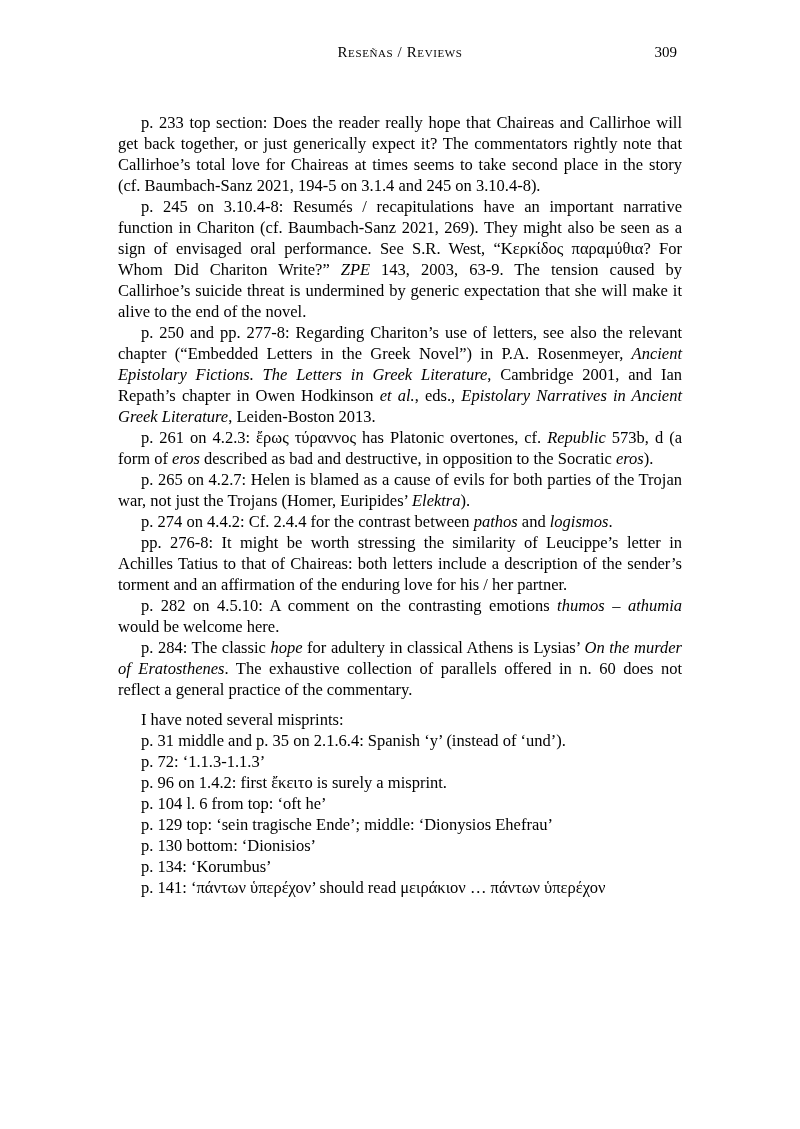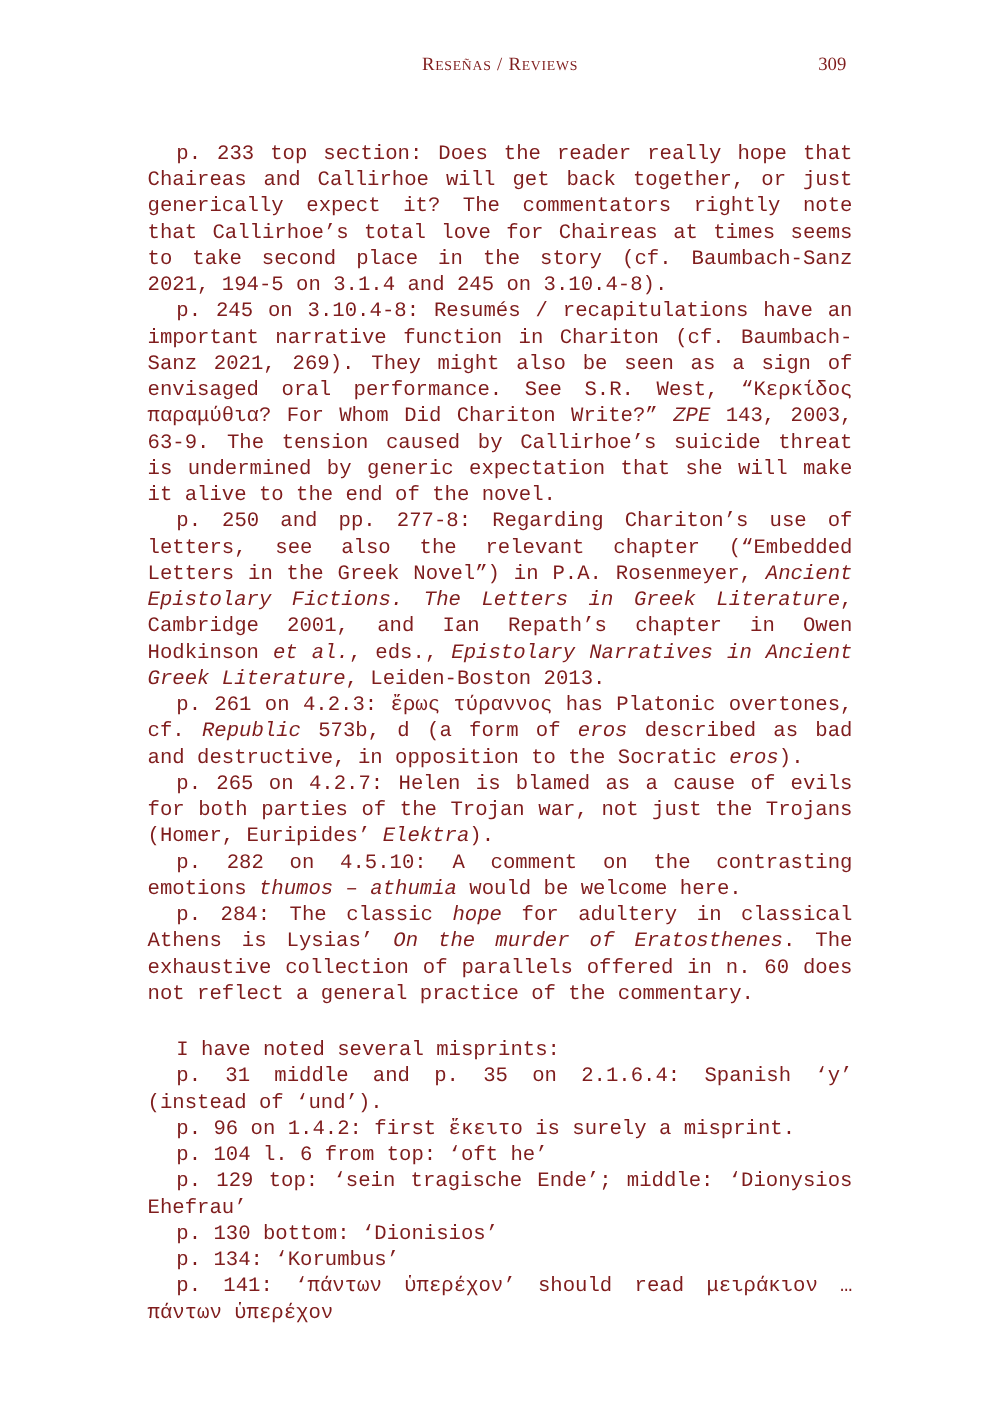--- a/index.html
+++ b/index.html
@@ -6,21 +6,21 @@
     margin: 0;
     padding: 0;
     background: #e8e8e8;
   }
   .page {
     position: relative;
     width: 800px;
     height: 1129px;
     margin: 0 auto;
     background: #ffffff;
-    color: #7f1d1d;
+    color: #000000;
     font-family: "Liberation Serif", "DejaVu Serif", serif;
     overflow: hidden;
   }
   .running-header {
     position: absolute;
     top: 44px;
     left: 118px;
     right: 118px;
     height: 20px;
     font-size: 15px;
@@ -35,29 +35,28 @@
     top: 0;
     right: 5px;
   }
   .review-body {
     position: absolute;
     top: 112px;
     left: 118px;
     width: 564px;
     font-size: 16.5px;
     line-height: 21px;
-    font-family: Liberation Mono, monospace;
   }
   .para {
     margin: 0;
     text-align: justify;
     text-indent: 23px;
   }
   .para.space-before {
-    margin-top: 24px;
+    margin-top: 9px;
   }
   .page-footer {
     position: absolute;
     top: 1056px;
     left: 118px;
     right: 118px;
     font-size: 15px;
     display: flex;
     justify-content: space-between;
   }
@@ -71,24 +70,27 @@
     <div class="running-title">Reseñas / Reviews</div>
     <div class="page-number">309</div>
   </div>
 
   <div class="review-body">
       <p class="para"><span>p. 233 top section: Does the reader really hope that Chaireas and Callirhoe will get back together, or just generically expect it? The commentators rightly note that Callirhoe’s total love for Chaireas at times seems to take second place in the story (cf. Baumbach-Sanz 2021, 194-5 on 3.1.4 and 245 on 3.10.4-8).</span></p>
       <p class="para"><span>p. 245 on 3.10.4-8: Resumés / recapitulations have an important narrative function in Chariton (cf. Baumbach-Sanz 2021, 269). They might also be seen as a sign of envisaged oral performance. See S.R. West, “Κερκίδος παραμύθια? For Whom Did Chariton Write?” </span><i>ZPE</i><span> 143, 2003, 63-9. The tension caused by Callirhoe’s suicide threat is undermined by generic expectation that she will make it alive to the end of the novel.</span></p>
       <p class="para"><span>p. 250 and pp. 277-8: Regarding Chariton’s use of letters, see also the relevant chapter (“Embedded Letters in the Greek Novel”) in P.A. Rosenmeyer, </span><i>Ancient Epistolary Fictions. The Letters in Greek Literature</i><span>, Cambridge 2001, and Ian Repath’s chapter in Owen Hodkinson </span><i>et al.</i><span>, eds., </span><i>Epistolary Narratives in Ancient Greek Literature</i><span>, Leiden-Boston 2013.</span></p>
       <p class="para"><span>p. 261 on 4.2.3: ἔρως τύραννος has Platonic overtones, cf. </span><i>Republic</i><span> 573b, d (a form of </span><i>eros</i><span> described as bad and destructive, in opposition to the Socratic </span><i>eros</i><span>).</span></p>
       <p class="para"><span>p. 265 on 4.2.7: Helen is blamed as a cause of evils for both parties of the Trojan war, not just the Trojans (Homer, Euripides’ </span><i>Elektra</i><span>).</span></p>
+      <p class="para"><span>p. 274 on 4.4.2: Cf. 2.4.4 for the contrast between </span><i>pathos</i><span> and </span><i>logismos</i><span>.</span></p>
+      <p class="para"><span>pp. 276-8: It might be worth stressing the similarity of Leucippe’s letter in Achilles Tatius to that of Chaireas: both letters include a description of the sender’s torment and an affirmation of the enduring love for his / her partner.</span></p>
       <p class="para"><span>p. 282 on 4.5.10: A comment on the contrasting emotions </span><i>thumos</i><span> – </span><i>athumia</i><span> would be welcome here.</span></p>
       <p class="para"><span>p. 284: The classic </span><i>hope</i><span> for adultery in classical Athens is Lysias’ </span><i>On the murder of Eratosthenes</i><span>. The exhaustive collection of parallels offered in n. 60 does not reflect a general practice of the commentary.</span></p>
       <p class="para space-before"><span>I have noted several misprints:</span></p>
       <p class="para"><span>p. 31 middle and p. 35 on 2.1.6.4: Spanish ‘y’ (instead of ‘und’).</span></p>
+      <p class="para"><span>p. 72: ‘1.1.3-1.1.3’</span></p>
       <p class="para"><span>p. 96 on 1.4.2: first ἔκειτο is surely a misprint.</span></p>
       <p class="para"><span>p. 104 l. 6 from top: ‘oft he’</span></p>
       <p class="para"><span>p. 129 top: ‘sein tragische Ende’; middle: ‘Dionysios Ehefrau’</span></p>
       <p class="para"><span>p. 130 bottom: ‘Dionisios’</span></p>
       <p class="para"><span>p. 134: ‘Korumbus’</span></p>
       <p class="para"><span>p. 141: ‘πάντων ὑπερέχον’ should read μειράκιον … πάντων ὑπερέχον</span></p>
     </div>
 
 
 </div>

